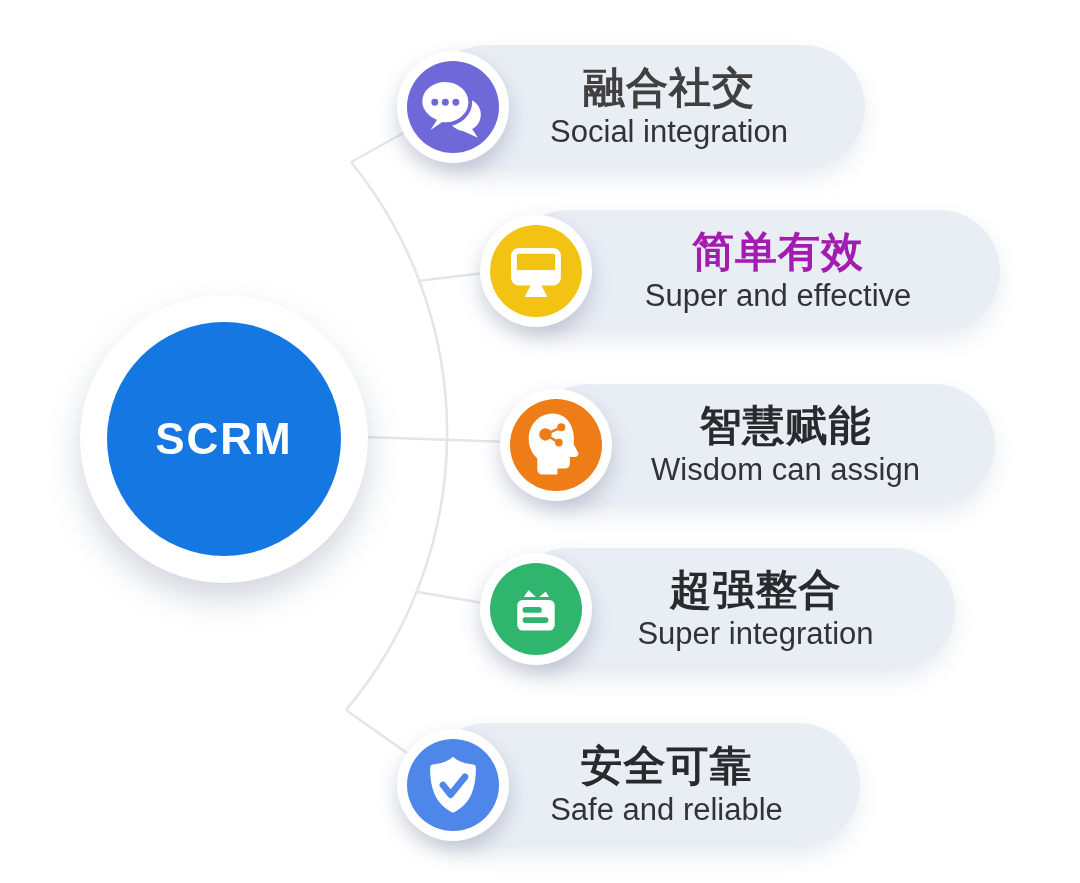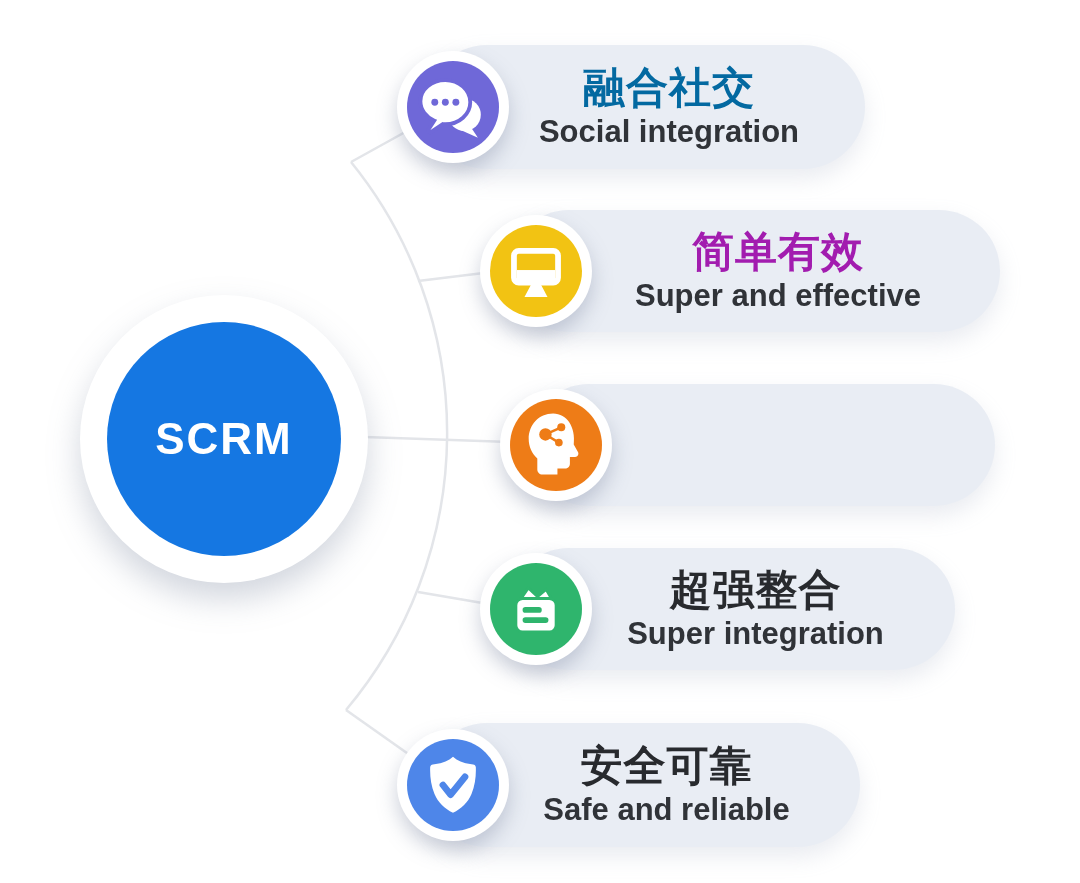--- a/index.html
+++ b/index.html
@@ -48,21 +48,21 @@
 
   .pill-text{
     position:absolute;left:86px;right:38px;top:0;bottom:0;
     display:flex;flex-direction:column;align-items:center;justify-content:center;
     text-align:center;
   }
   .pill-title{
     font-size:42px;font-weight:700;line-height:1.12;letter-spacing:1px;white-space:nowrap;
   }
   .pill-subtitle{
-    font-size:31px;font-weight:700;line-height:1.12;margin-top:4px;white-space:nowrap;
+    font-size:31px;font-weight:400;line-height:1.12;margin-top:4px;white-space:nowrap;
   }
 </style>
 </head>
 <body>
 
 <div class="stage">
 
   <svg class="connectors" viewBox="0 0 1080 883">
     <g fill="none" stroke-width="2.5" stroke="#e3e5e9">
       <path d="M351 162 A430 430 0 0 1 346 710"></path>
@@ -87,21 +87,21 @@
           <circle cx="60" cy="56" r="17" fill="#ffffff"></circle>
           <path d="M66 68 L74 80 L56 72 Z" fill="#ffffff"></path>
           <path d="M40 20 C25.5 20 14 30 14 42 C14 51 20 58.5 28.5 62.3 L22.5 71.5 C21.5 73.2 23.5 75 25.2 73.9 L37.5 65.8 C38.3 65.9 39.1 66 40 66 C54.5 66 66 55.5 66 43 C66 30.5 54.5 20 40 20 Z" fill="#ffffff" stroke-width="4" stroke="#6f68d8"></path>
           <circle cx="29" cy="43" r="3.6" fill="#6f68d8"></circle>
           <circle cx="40" cy="43" r="3.6" fill="#6f68d8"></circle>
           <circle cx="51" cy="43" r="3.6" fill="#6f68d8"></circle>
         </svg>
       </div>
     </div>
     <div class="pill-text">
-      <div class="pill-title" style="color: #0369a1;">融合社交</div>
+      <div class="pill-title" style="color: #404040;">融合社交</div>
       <div class="pill-subtitle" style="color: rgb(48, 51, 56);">Social integration</div>
     </div>
   </div>
 
   <div class="pill pill-2" style="background: rgb(233, 237, 244);">
     <div class="badge">
       <div class="badge-core" style="background: rgb(242, 195, 19);">
         <svg viewBox="0 0 96 96">
           <rect x="25" y="27" width="46" height="33" rx="5" fill="none" stroke="#ffffff" stroke-width="6"></rect>
           <rect x="28" y="47" width="40" height="11" fill="#ffffff"></rect>
@@ -119,20 +119,24 @@
     <div class="badge">
       <div class="badge-core" style="background: rgb(238, 124, 23);">
         <svg viewBox="0 0 96 96">
           <path d="M45 15 C30 15 19.5 27 19.5 41.5 C19.5 50 23 57 28.5 62 L28.5 73.5 C28.5 76.5 30.8 78.8 33.8 78.8 L49.5 78.8 L49.5 72.5 L57.5 72.5 C60.3 72.5 62.5 70.3 62.5 67.5 L62.5 60.5 L68 60.5 C70.6 60.5 72.2 57.7 70.9 55.4 L66.5 47.5 C68.8 29.5 59.5 15 45 15 Z" fill="#ffffff"></path>
           <path d="M37 37 L53.5 29.5 M37 37 L51 45.5" fill="none" stroke-width="2.6" stroke="#ee7c17"></path>
           <circle cx="37" cy="37" r="6.5" fill="#ee7c17"></circle>
           <circle cx="53.5" cy="29.5" r="4.2" fill="#ee7c17"></circle>
           <circle cx="51" cy="45.5" r="4" fill="#ee7c17"></circle>
         </svg>
       </div>
+    </div>
+    <div class="pill-text">
+      <div class="pill-title" style="color: rgb(40, 42, 46);">智慧赋能</div>
+      <div class="pill-subtitle" style="color: rgb(48, 51, 56);">Wisdom can assign</div>
     </div>
   </div>
 
   <div class="pill pill-5" style="background: rgb(233, 237, 244);">
     <div class="badge">
       <div class="badge-core" style="background: rgb(78, 134, 233);">
         <svg viewBox="0 0 96 96">
           <path d="M48 18.5 C53.5 23.5 61 26 69 26.5 C70.5 26.6 71.7 27.8 71.8 29.3 C72.2 38 71 48.5 67.3 57.3 C63.6 66 56.8 72.7 48 77 C39.2 72.7 32.4 66 28.7 57.3 C25 48.5 23.8 38 24.2 29.3 C24.3 27.8 25.5 26.6 27 26.5 C35 26 42.5 23.5 48 18.5 Z" fill="#ffffff"></path>
           <path d="M37.5 48 L45.5 58 L60.5 39.5" fill="none" stroke-width="7" stroke-linecap="round" stroke-linejoin="round" stroke="#4e86e9"></path>
         </svg>

